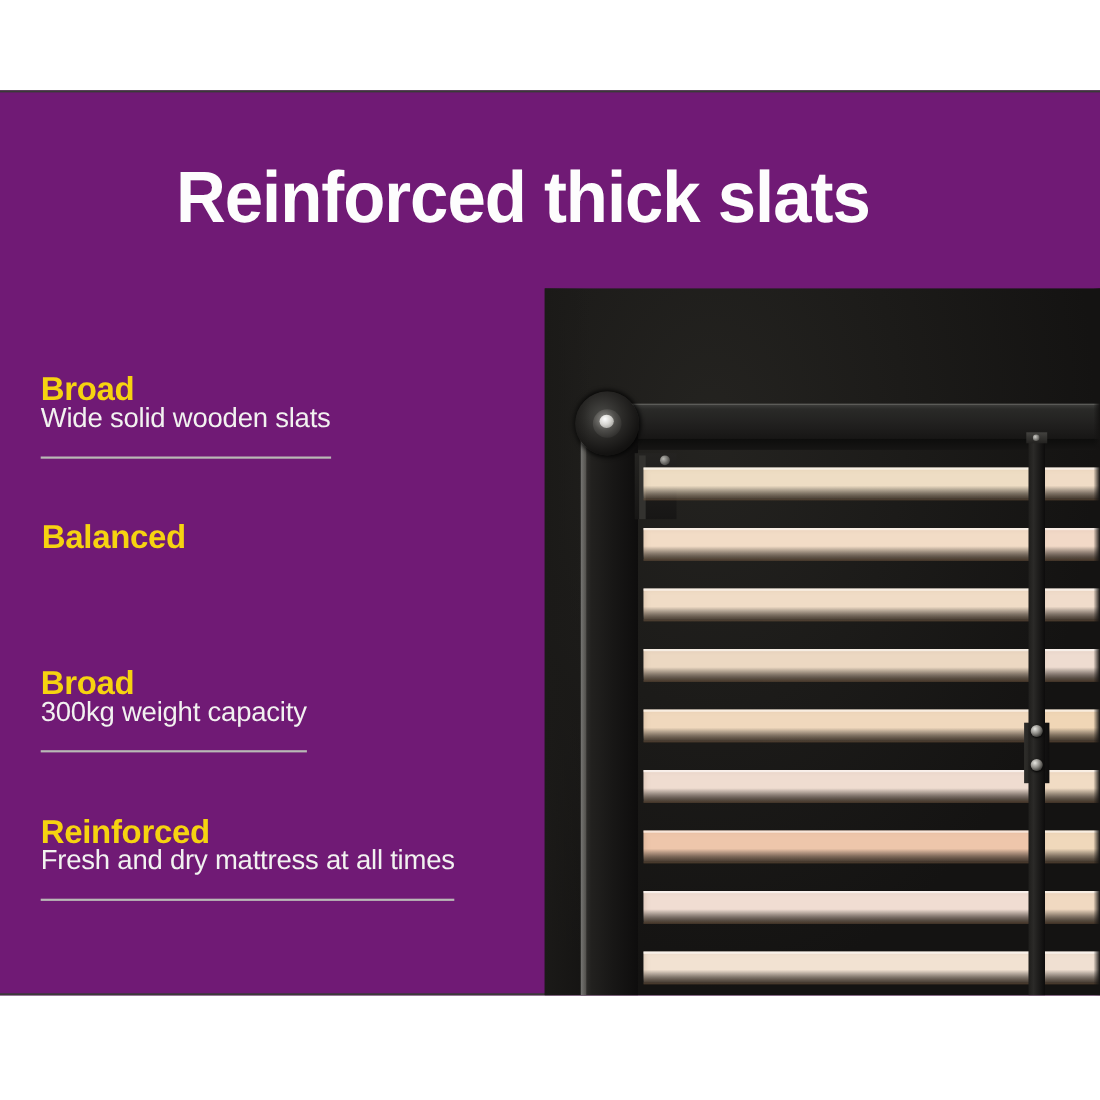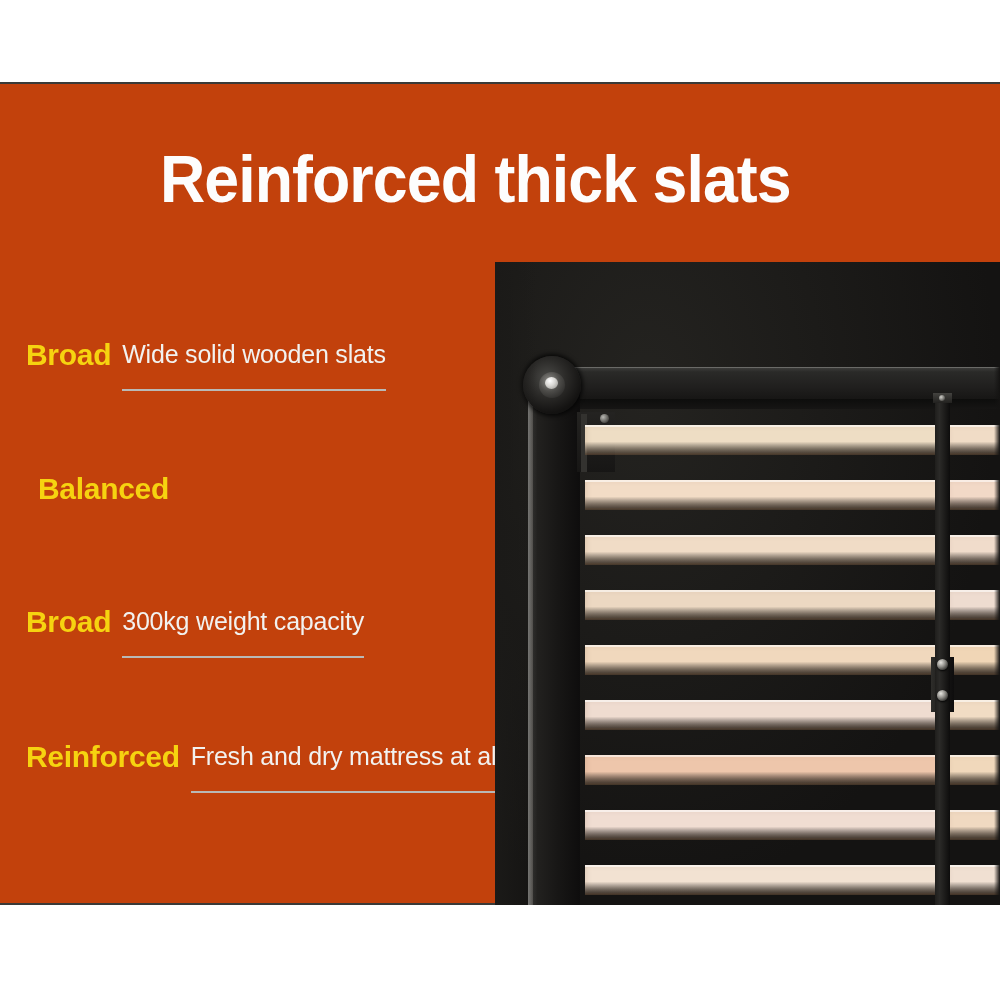--- a/index.html
+++ b/index.html
@@ -12,21 +12,21 @@
   .stage{
     position:relative;
     width:1000px;height:1000px;
     background:#ffffff;
   }
   
   .panel{
     position:absolute;
     left:0;top:82px;
     width:1000px;height:823px;
-    background:#c2410c;
+    background:#701a75;
     overflow:hidden;
   }
   .panel-hairline-top{
     position:absolute;left:0;top:0;width:100%;height:2px;
     background:#3a3a38;
   }
   .panel-hairline-bottom{
     position:absolute;left:0;bottom:0;width:100%;height:2px;
     background:#3a3a38;
   }
@@ -50,20 +50,21 @@
   
   .features{
     position:absolute;
     left:0;top:0;width:560px;
   }
   .feature{
     position:absolute;
     display:flex;
     align-items:baseline;
     white-space:nowrap;
+    flex-direction:column;
   }
   .feature-label{
     color:#f6d310;
     font-weight:bold;
     font-size:30px;
     line-height:1;
     letter-spacing:-0.3px;
   }
   .feature-desc-wrap{
     margin-left:11px;

